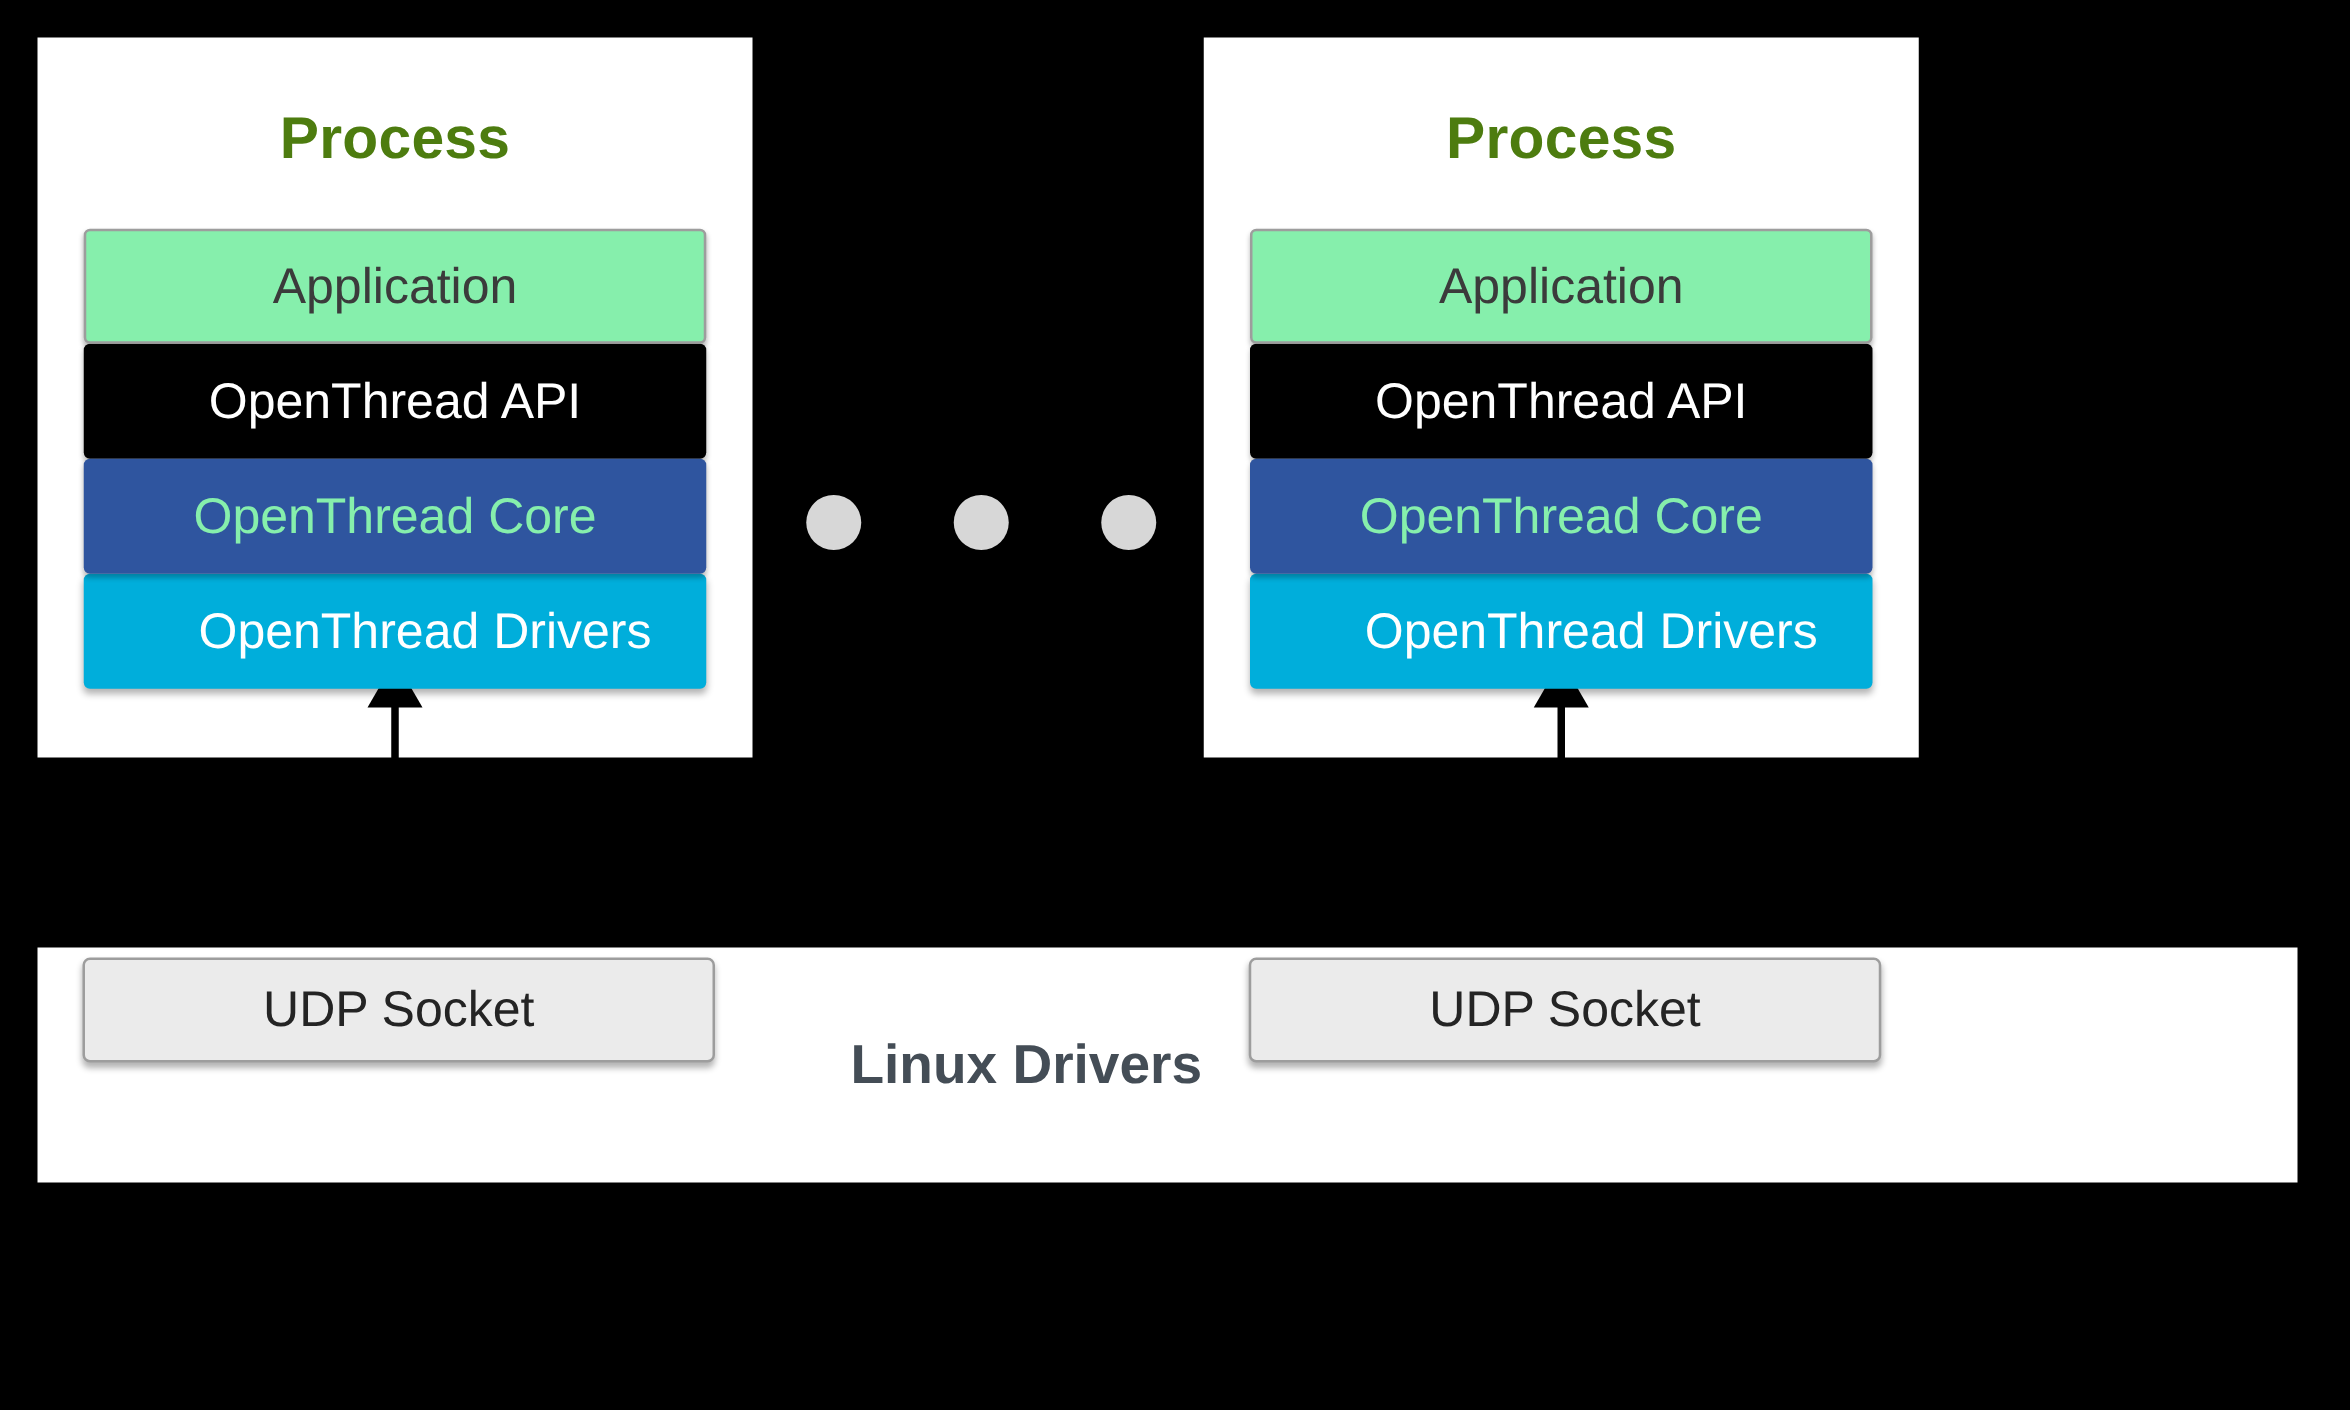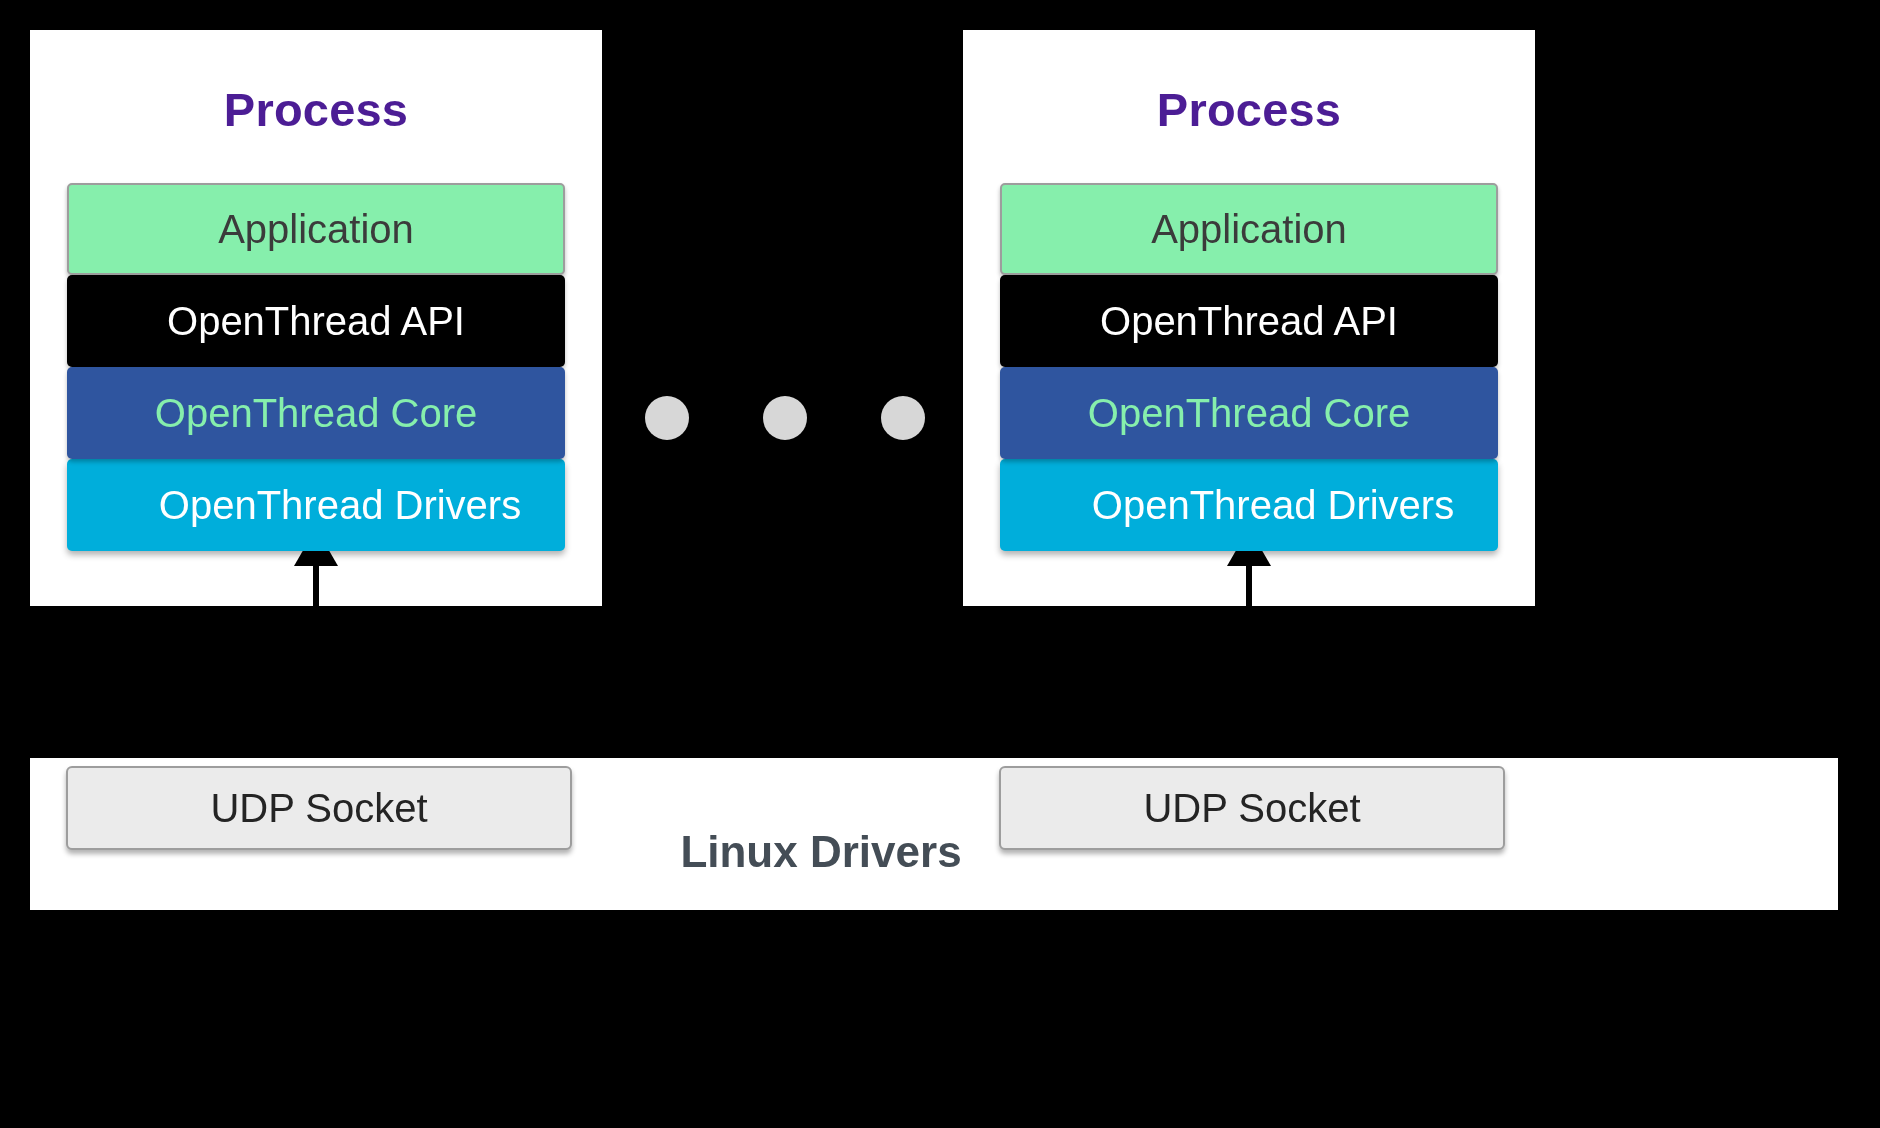--- a/index.html
+++ b/index.html
@@ -33,21 +33,21 @@
     box-shadow: 0 2px 5px rgba(0,0,0,0.35);
   }
   .process-title {
     position: absolute;
     left: 0;
     right: 0;
     top: 56px;
     text-align: center;
     font-size: 47px;
     font-weight: bold;
-    color: #4c1d95;
+    color: #4d7c0f;
     letter-spacing: 0.2px;
     line-height: 1;
   }
 
   .layer-stack {
     position: absolute;
     left: 37px;
     right: 37px;
     top: 153px;
   }
@@ -195,21 +195,21 @@
   <div class="arrow" style="left:294px; top:528px; height:92px;">
     <div class="head"></div>
     <div class="shaft" style="height:60px;"></div>
   </div>
 
   <div class="arrow" style="left:1227px; top:528px; height:92px;">
     <div class="head"></div>
     <div class="shaft" style="height:60px;"></div>
   </div>
 
-  <div class="kernel-panel" style="left:30px; top:758px; width:1808px; height:152px;padding-left:32px;">
+  <div class="kernel-panel" style="left:30px; top:758px; width:1808px; height:188px;padding-left:32px;">
 
     <div class="socket-box" style="left:36px; top:8px; width:506px; height:84px; line-height:80px;">UDP Socket</div>
 
     <div class="kernel-title" style="left:578px; top:72px; width:426px;">Linux Drivers</div>
 
     <div class="socket-box" style="left:969px; top:8px; width:506px; height:84px; line-height:80px;">UDP Socket</div>
   </div>
 
 </div>
 

